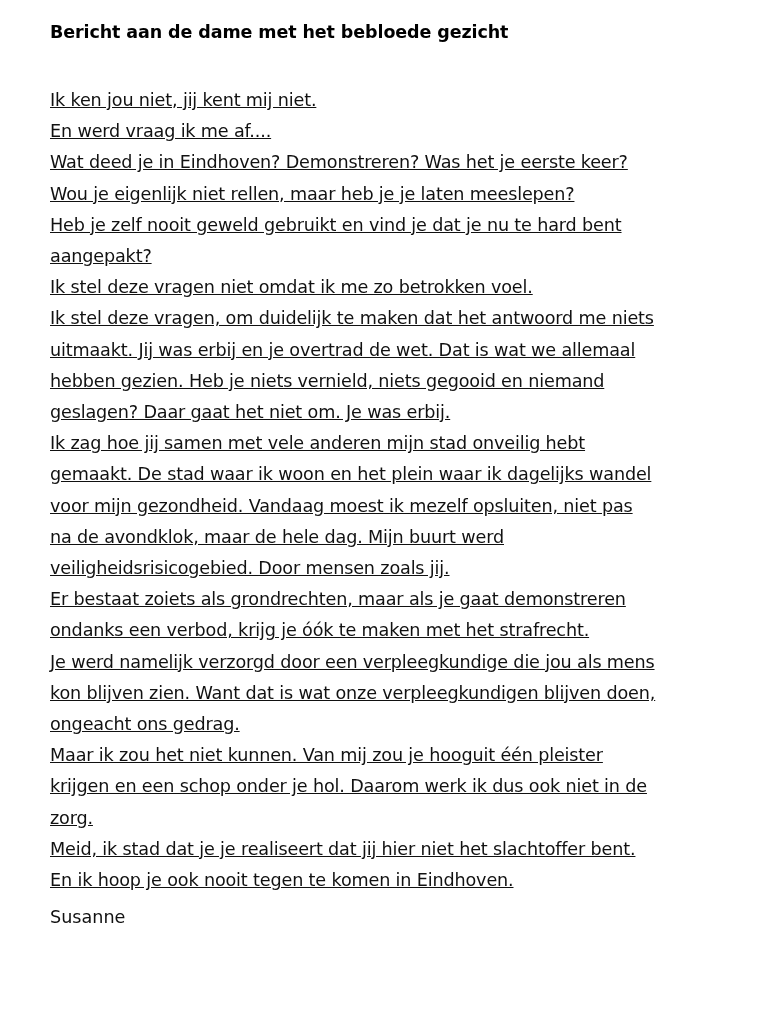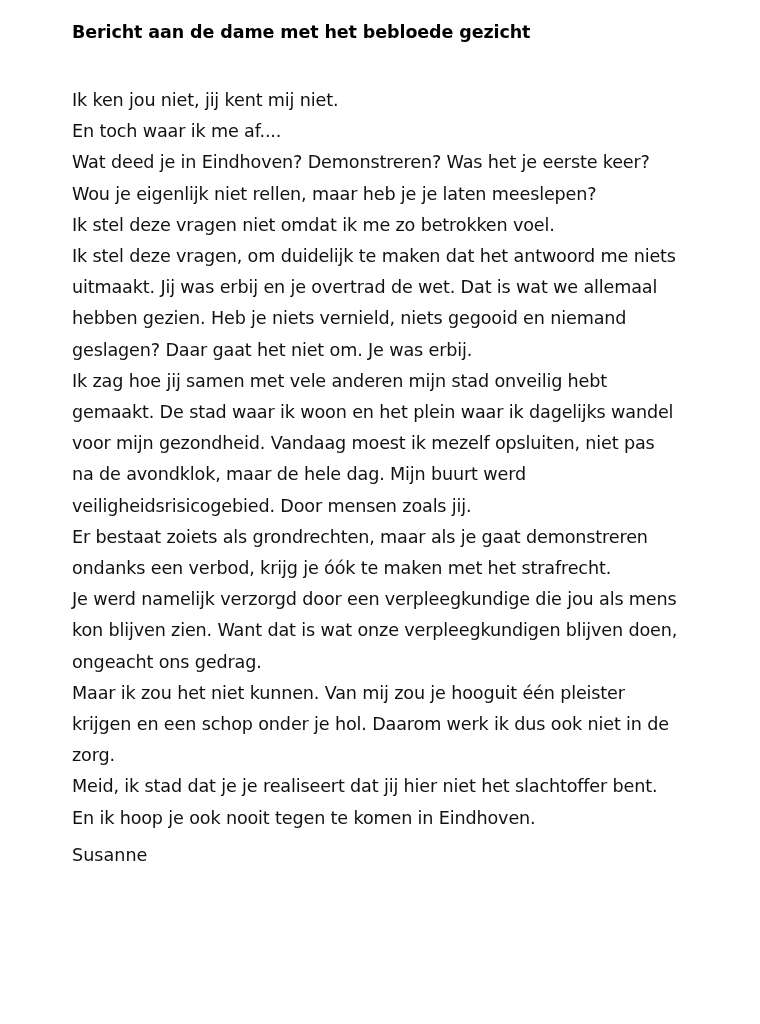--- a/index.html
+++ b/index.html
@@ -13,35 +13,35 @@
     overflow: hidden;
     font-family: "DejaVu Sans", sans-serif;
     color: #000000;
   }
   .page {
     box-sizing: border-box;
     width: 701px;
     height: 1024px;
     padding: 22px 44px 0 50px;
     background: #ffffff;
-    margin-left: 22px;
   }
   .doc-title {
     font-size: 17.5px;
     font-weight: bold;
     letter-spacing: -0.1px;
     line-height: 1.2;
     margin: 0 0 42px 0;
     color: #000;
   }
   .body-text {
     font-size: 17.6px;
     line-height: 31.2px;
     letter-spacing: -0.15px;
     color: #111;
+    text-decoration: underline;
   }
   .para {
     margin: 0;
     text-align: left;
   }
   .signature {
     margin-top: 6px;
     text-align: left;
     padding-right: 18px;
     font-size: 17.6px;
@@ -51,23 +51,24 @@
 </style>
 </head>
 <body>
 
 <div class="page">
 
   <h1 class="doc-title">Bericht aan de dame met het bebloede gezicht</h1>
 
   <div class="body-text">
     <p class="para">Ik ken jou niet, jij kent mij niet.</p>
-    <p class="para">En toch waar ik me af....</p>
+    <p class="para">En werd vraag ik me af....</p>
     <p class="para">Wat deed je in Eindhoven? Demonstreren? Was het je eerste keer?</p>
     <p class="para">Wou je eigenlijk niet rellen, maar heb je je laten meeslepen?</p>
+    <p class="para">Heb je zelf nooit geweld gebruikt en vind je dat je nu te hard bent aangepakt?</p>
     <p class="para">Ik stel deze vragen niet omdat ik me zo betrokken voel.</p>
     <p class="para">Ik stel deze vragen, om duidelijk te maken dat het antwoord me niets uitmaakt.  Jij was erbij en je overtrad de wet. Dat is wat we allemaal hebben gezien. Heb je niets vernield, niets gegooid en niemand geslagen? Daar gaat het niet om. Je was erbij.</p>
     <p class="para">Ik zag hoe jij samen met vele anderen mijn stad onveilig hebt gemaakt. De stad waar ik woon en het plein waar ik dagelijks wandel voor mijn gezondheid. Vandaag moest ik mezelf opsluiten, niet pas na de avondklok, maar de hele dag. Mijn buurt werd veiligheidsrisicogebied. Door mensen zoals jij.</p>
     <p class="para">Er bestaat zoiets als grondrechten, maar als je gaat demonstreren ondanks een verbod, krijg je óók te maken met het strafrecht.</p>
     <p class="para">Je werd namelijk verzorgd door een verpleegkundige die jou als mens kon blijven zien.  Want dat is wat onze verpleegkundigen blijven doen, ongeacht ons gedrag.</p>
     <p class="para">Maar ik zou het niet kunnen. Van mij zou je hooguit één pleister krijgen en een schop onder je hol. Daarom werk ik dus ook niet in de zorg.</p>
     <p class="para">Meid, ik stad dat je je realiseert dat jij hier niet het slachtoffer bent.</p>
     <p class="para">En ik hoop je ook nooit tegen te komen in Eindhoven.</p>
   </div>
 

